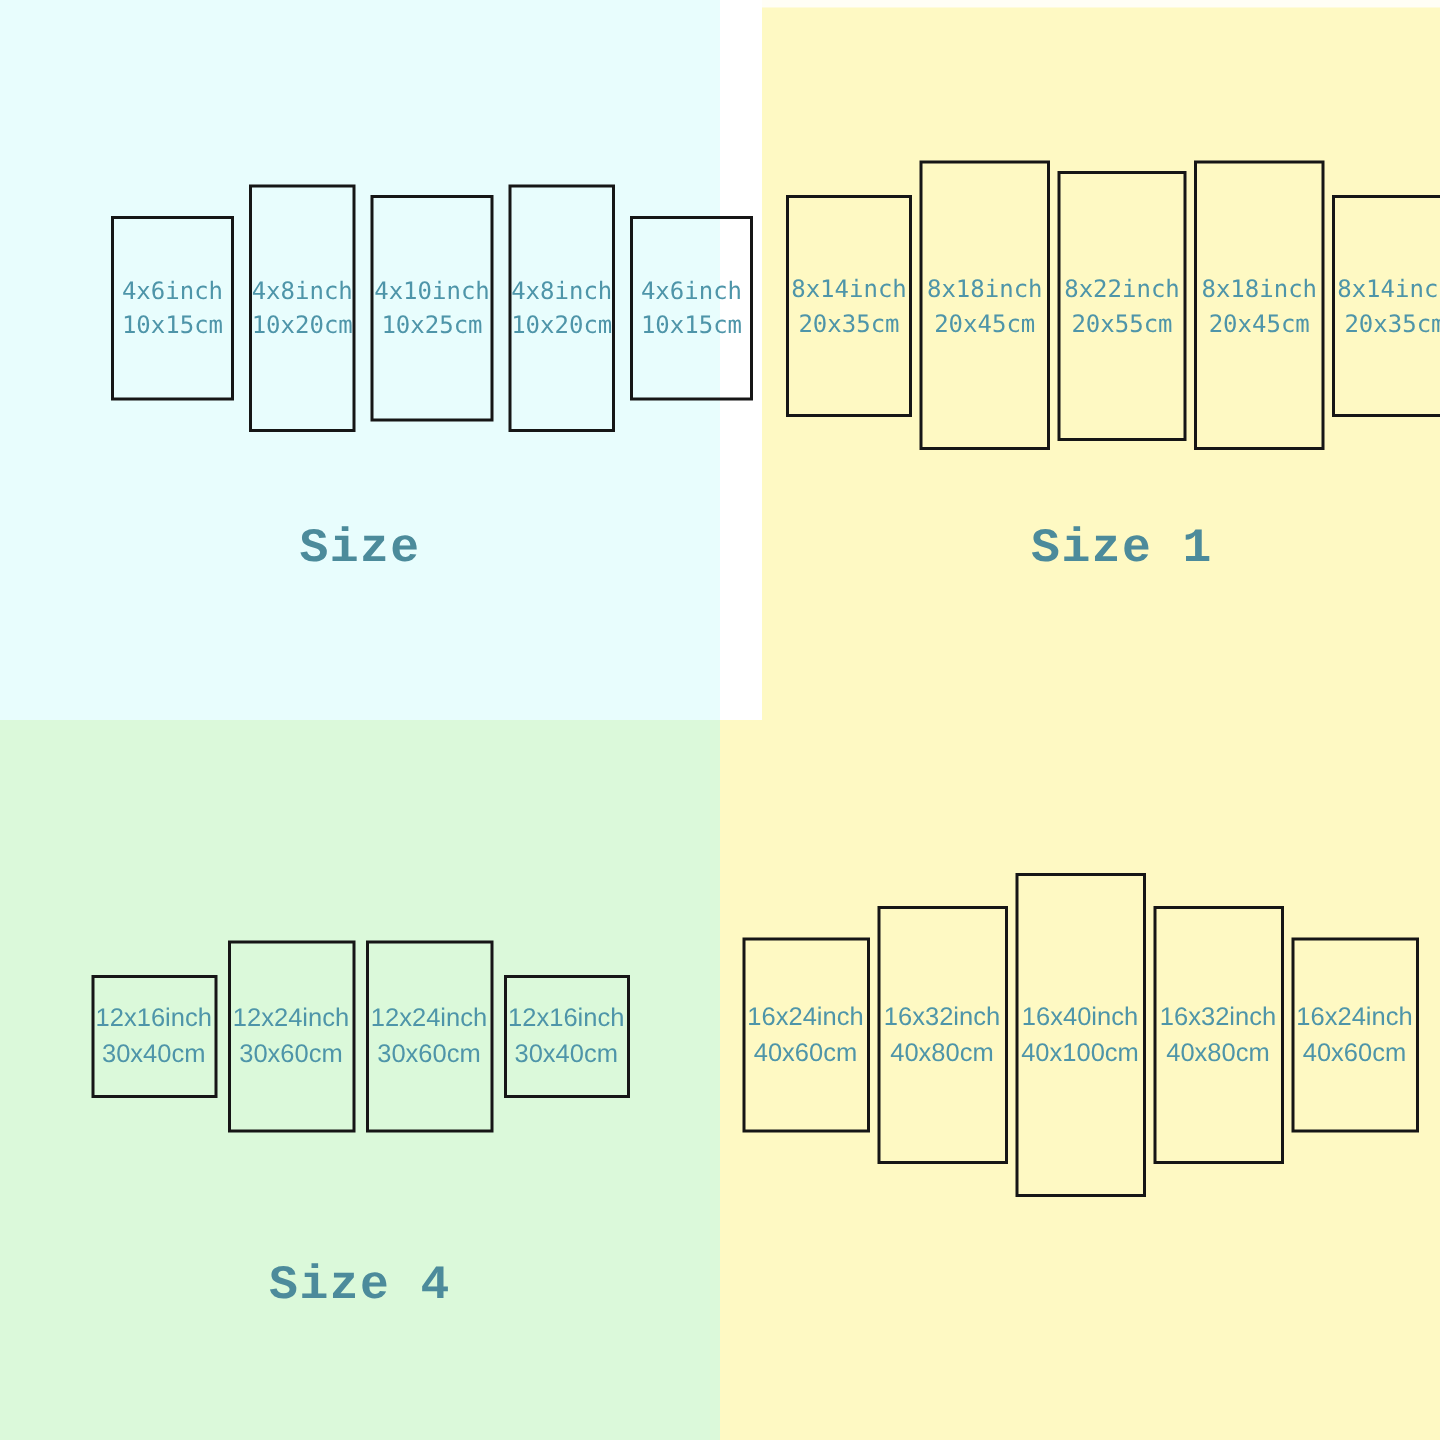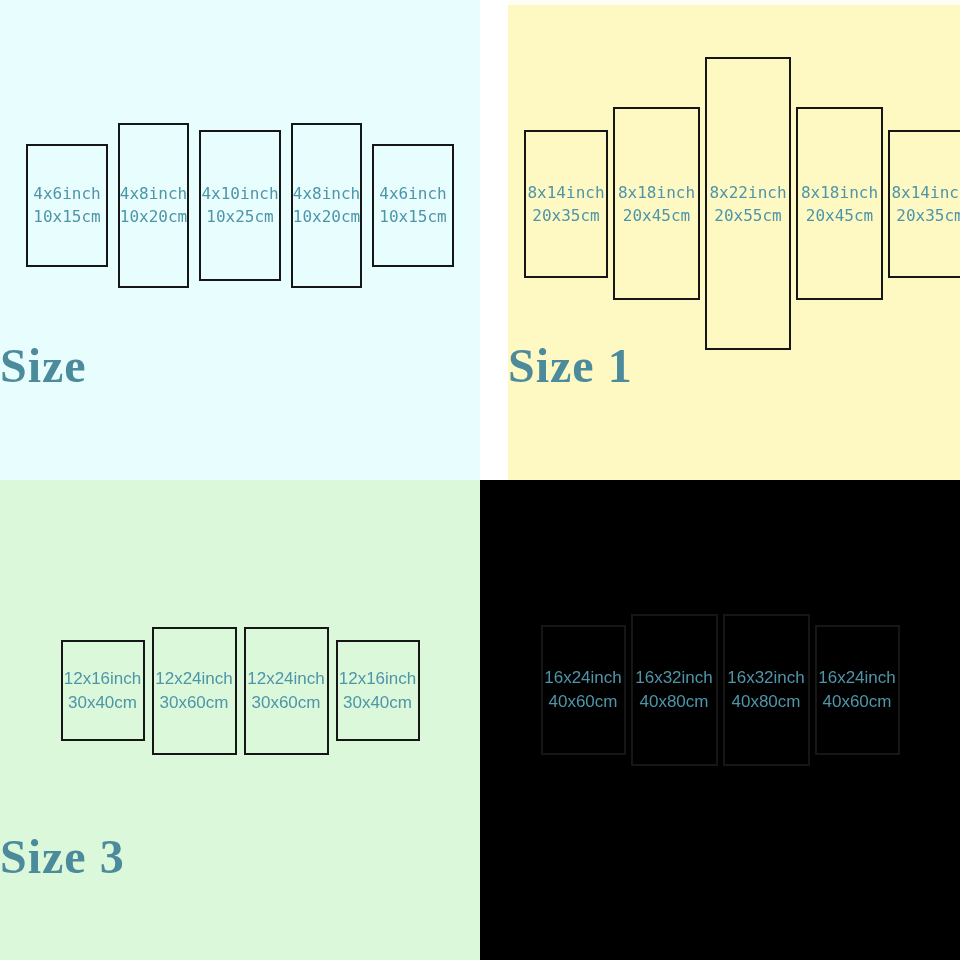--- a/index.html
+++ b/index.html
@@ -31,21 +31,21 @@
     background: rgba(255,255,255,0.85);
   }
 
   .panels-row {
     position: absolute;
     left: 0; width: 480px;
     display: flex;
     justify-content: center;
     align-items: center;
   }
-  .q-tl .panels-row { top: 101px; height: 208px; gap: 10px; }
+  .q-tl .panels-row { top: 101px; height: 208px; gap: 10px; margin-left: 48px; }
   .q-tr .panels-row { top: 85px;  height: 237px; gap: 5px; }
   .q-bl .panels-row { top: 98px;  height: 225px; gap: 7px; }
   .q-br .panels-row { top: 102px; height: 216px; gap: 5px; }
 
   .panel {
     flex: 0 0 auto;
     border: 2px solid #161616;
     display: flex;
     align-items: center;
     justify-content: center;
@@ -67,37 +67,38 @@
     line-height: 24px;
   }
 
   
   .q-tl .p1, .q-tl .p5 { width: 82px; height: 123px; }
   .q-tl .p2, .q-tl .p4 { width: 71px; height: 165px; }
   .q-tl .p3            { width: 82px; height: 151px; }
 
   .q-tr .p1, .q-tr .p5 { width: 84px; height: 148px; }
   .q-tr .p2, .q-tr .p4 { width: 87px; height: 193px; }
-  .q-tr .p3            { width: 86px; height: 293px; }
-
-  .q-bl .p1, .q-bl .p5 { width: 84px; height: 101px; }
+  .q-tr .p3            { width: 86px; height: 180px; }
+
+  .q-bl .p1, .q-bl .p5 { width: 84px; height: 82px; }
   .q-bl .p2, .q-bl .p4 { width: 85px; height: 128px; }
   .q-bl .p3            { width: 83px; height: 225px; }
 
   .q-br .p1, .q-br .p5 { width: 85px; height: 130px; }
-  .q-br .p2, .q-br .p4 { width: 87px; height: 152px; }
+  .q-br .p2, .q-br .p4 { width: 87px; height: 172px; }
   .q-br .p3            { width: 87px; height: 216px; }
 
   .quad-title {
     position: absolute;
     left: 0; width: 480px;
     margin: 0;
-    font-family: Liberation Serif, serif;
+    text-align: center;
+    font-family: Liberation Mono, monospace;
     font-weight: 700;
-    font-size: 48px;
+    font-size: 32px;
     line-height: 46px;
     letter-spacing: 1px;
   }
   .q-tl .quad-title, .q-tr .quad-title { top: 343px; }
   .q-bl .quad-title, .q-br .quad-title { top: 354px; }
 </style>
 </head>
 <body>
 
 <div class="stage">
@@ -194,37 +195,43 @@
           <div>30x60cm</div>
         </div>
       </div>
       <div class="panel p5">
         <div class="panel-label">
           <div>12x16inch</div>
           <div>30x40cm</div>
         </div>
       </div>
     </div>
-    <h2 class="quad-title" style="color: rgb(76, 139, 155);">Size 3</h2>
-  </section>
-
-  <section class="quad q-br" style="background-color: #000000;">
+    <h2 class="quad-title" style="color: rgb(76, 139, 155);">Size 4</h2>
+  </section>
+
+  <section class="quad q-br" style="background-color: #fef9c3;">
     <div class="panels-row" style="color: rgb(78, 149, 169);">
       <div class="panel p1">
         <div class="panel-label">
           <div>16x24inch</div>
           <div>40x60cm</div>
         </div>
       </div>
       <div class="panel p2">
         <div class="panel-label">
           <div>16x32inch</div>
           <div>40x80cm</div>
         </div>
       </div>
+      <div class="panel p3">
+        <div class="panel-label">
+          <div>16x40inch</div>
+          <div>40x100cm</div>
+        </div>
+      </div>
       <div class="panel p4">
         <div class="panel-label">
           <div>16x32inch</div>
           <div>40x80cm</div>
         </div>
       </div>
       <div class="panel p5">
         <div class="panel-label">
           <div>16x24inch</div>
           <div>40x60cm</div>

